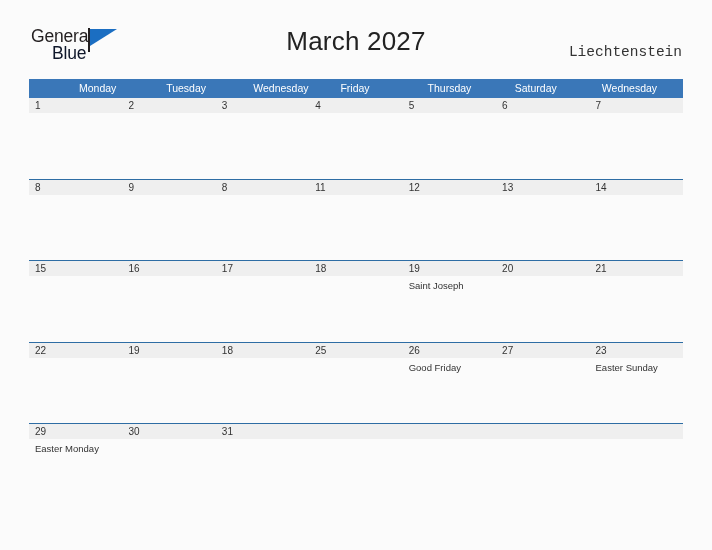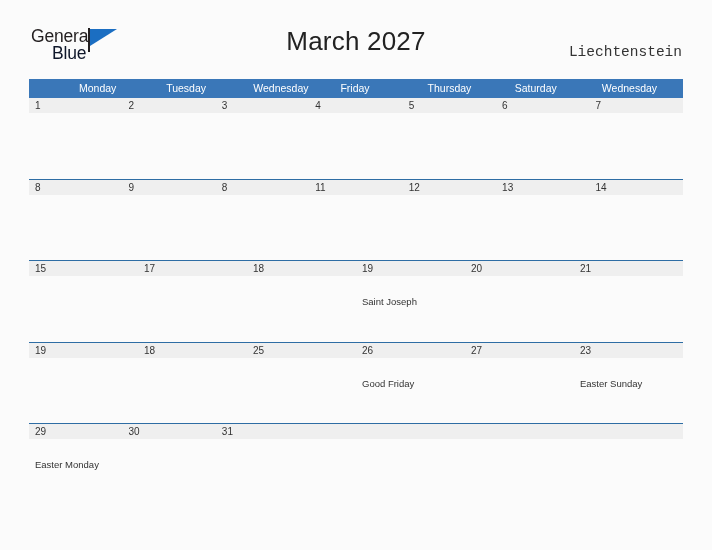--- a/index.html
+++ b/index.html
@@ -151,21 +151,20 @@
   .day-num {
     position: relative;
     font-size: 10px;
     line-height: 15px;
     color: #333333;
     height: 15px;
   }
   .day-events {
     position: relative;
     padding-top: 4px;
-    margin-top: 16px;
   }
   .event {
     font-size: 9.5px;
     line-height: 12px;
     color: #333333;
     white-space: nowrap;
   }
   .day.empty .day-num { color: transparent; }
 </style>
 </head>
@@ -268,20 +267,24 @@
           </div>
         </div>
         <div class="week">
           <div class="week-band"></div>
           <div class="week-cells">
             <div class="day">
               <div class="day-num">15</div>
               <div class="day-events"></div>
             </div>
             <div class="day">
+              <div class="day-num">16</div>
+              <div class="day-events"></div>
+            </div>
+            <div class="day">
               <div class="day-num">17</div>
               <div class="day-events"></div>
             </div>
             <div class="day">
               <div class="day-num">18</div>
               <div class="day-events"></div>
             </div>
             <div class="day">
               <div class="day-num">19</div>
               <div class="day-events">
@@ -295,20 +298,24 @@
             <div class="day">
               <div class="day-num">21</div>
               <div class="day-events"></div>
             </div>
           </div>
         </div>
         <div class="week">
           <div class="week-band"></div>
           <div class="week-cells">
             <div class="day">
+              <div class="day-num">22</div>
+              <div class="day-events"></div>
+            </div>
+            <div class="day">
               <div class="day-num">19</div>
               <div class="day-events"></div>
             </div>
             <div class="day">
               <div class="day-num">18</div>
               <div class="day-events"></div>
             </div>
             <div class="day">
               <div class="day-num">25</div>
               <div class="day-events"></div>

